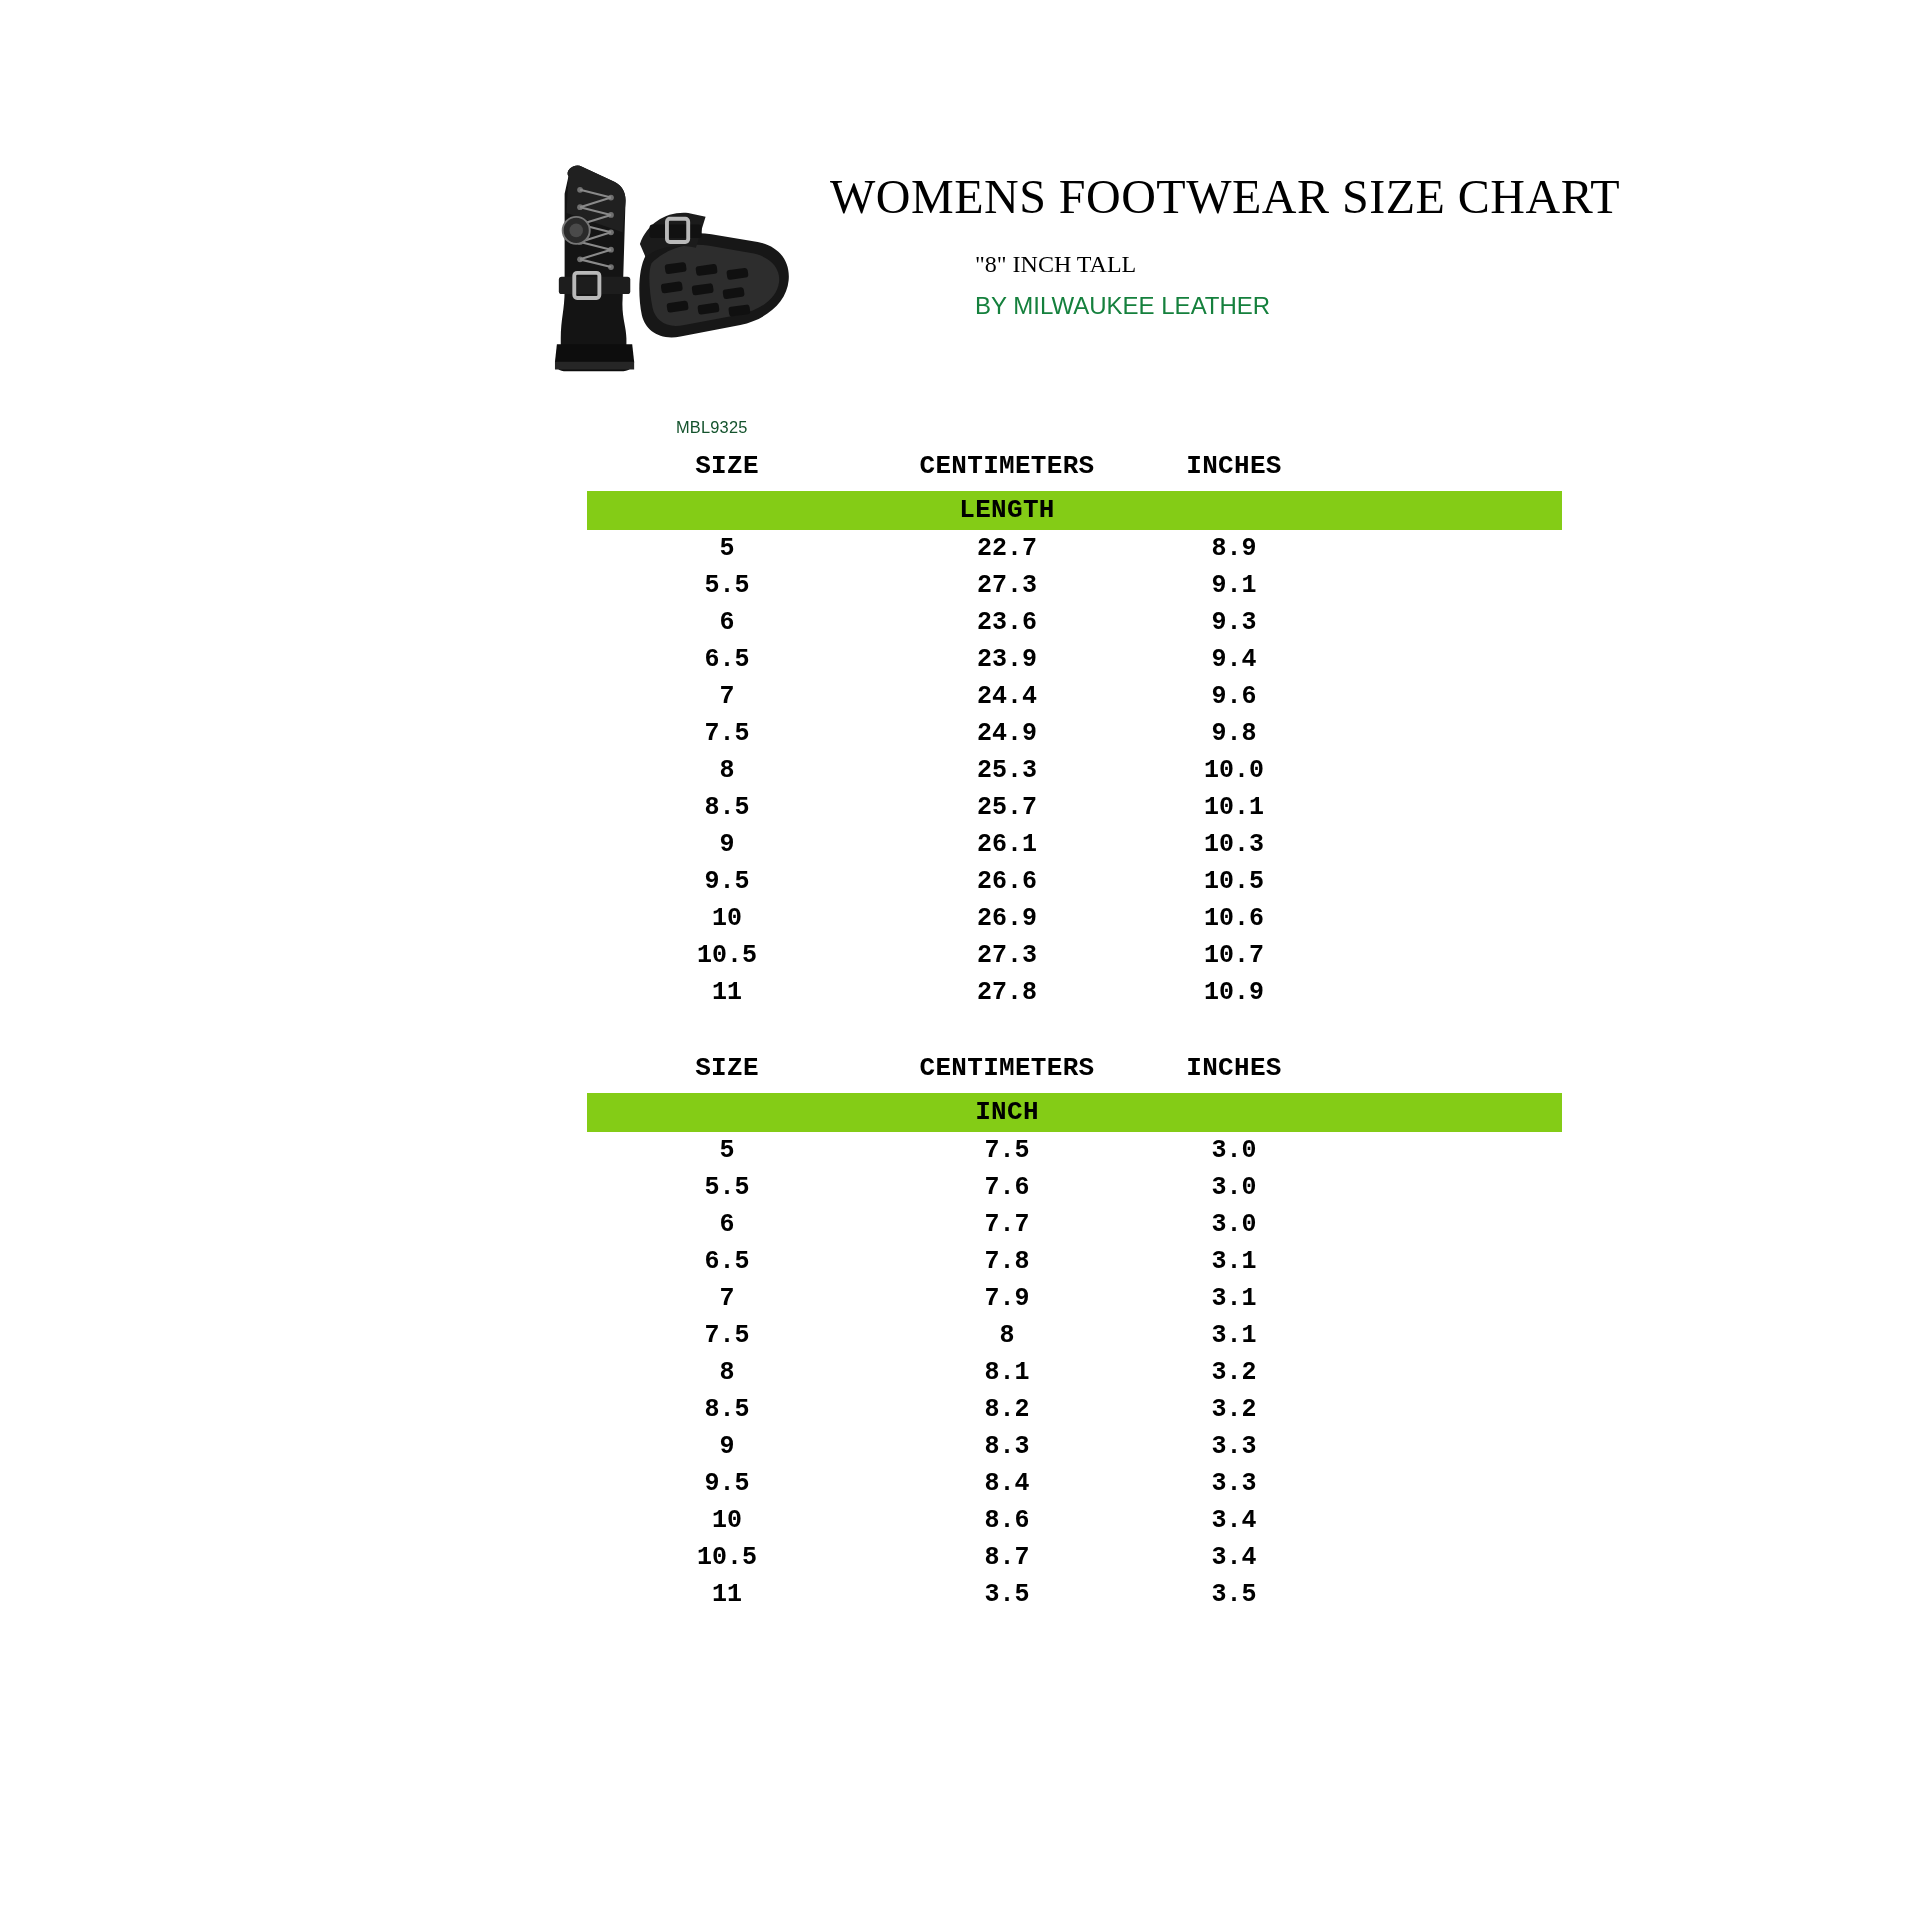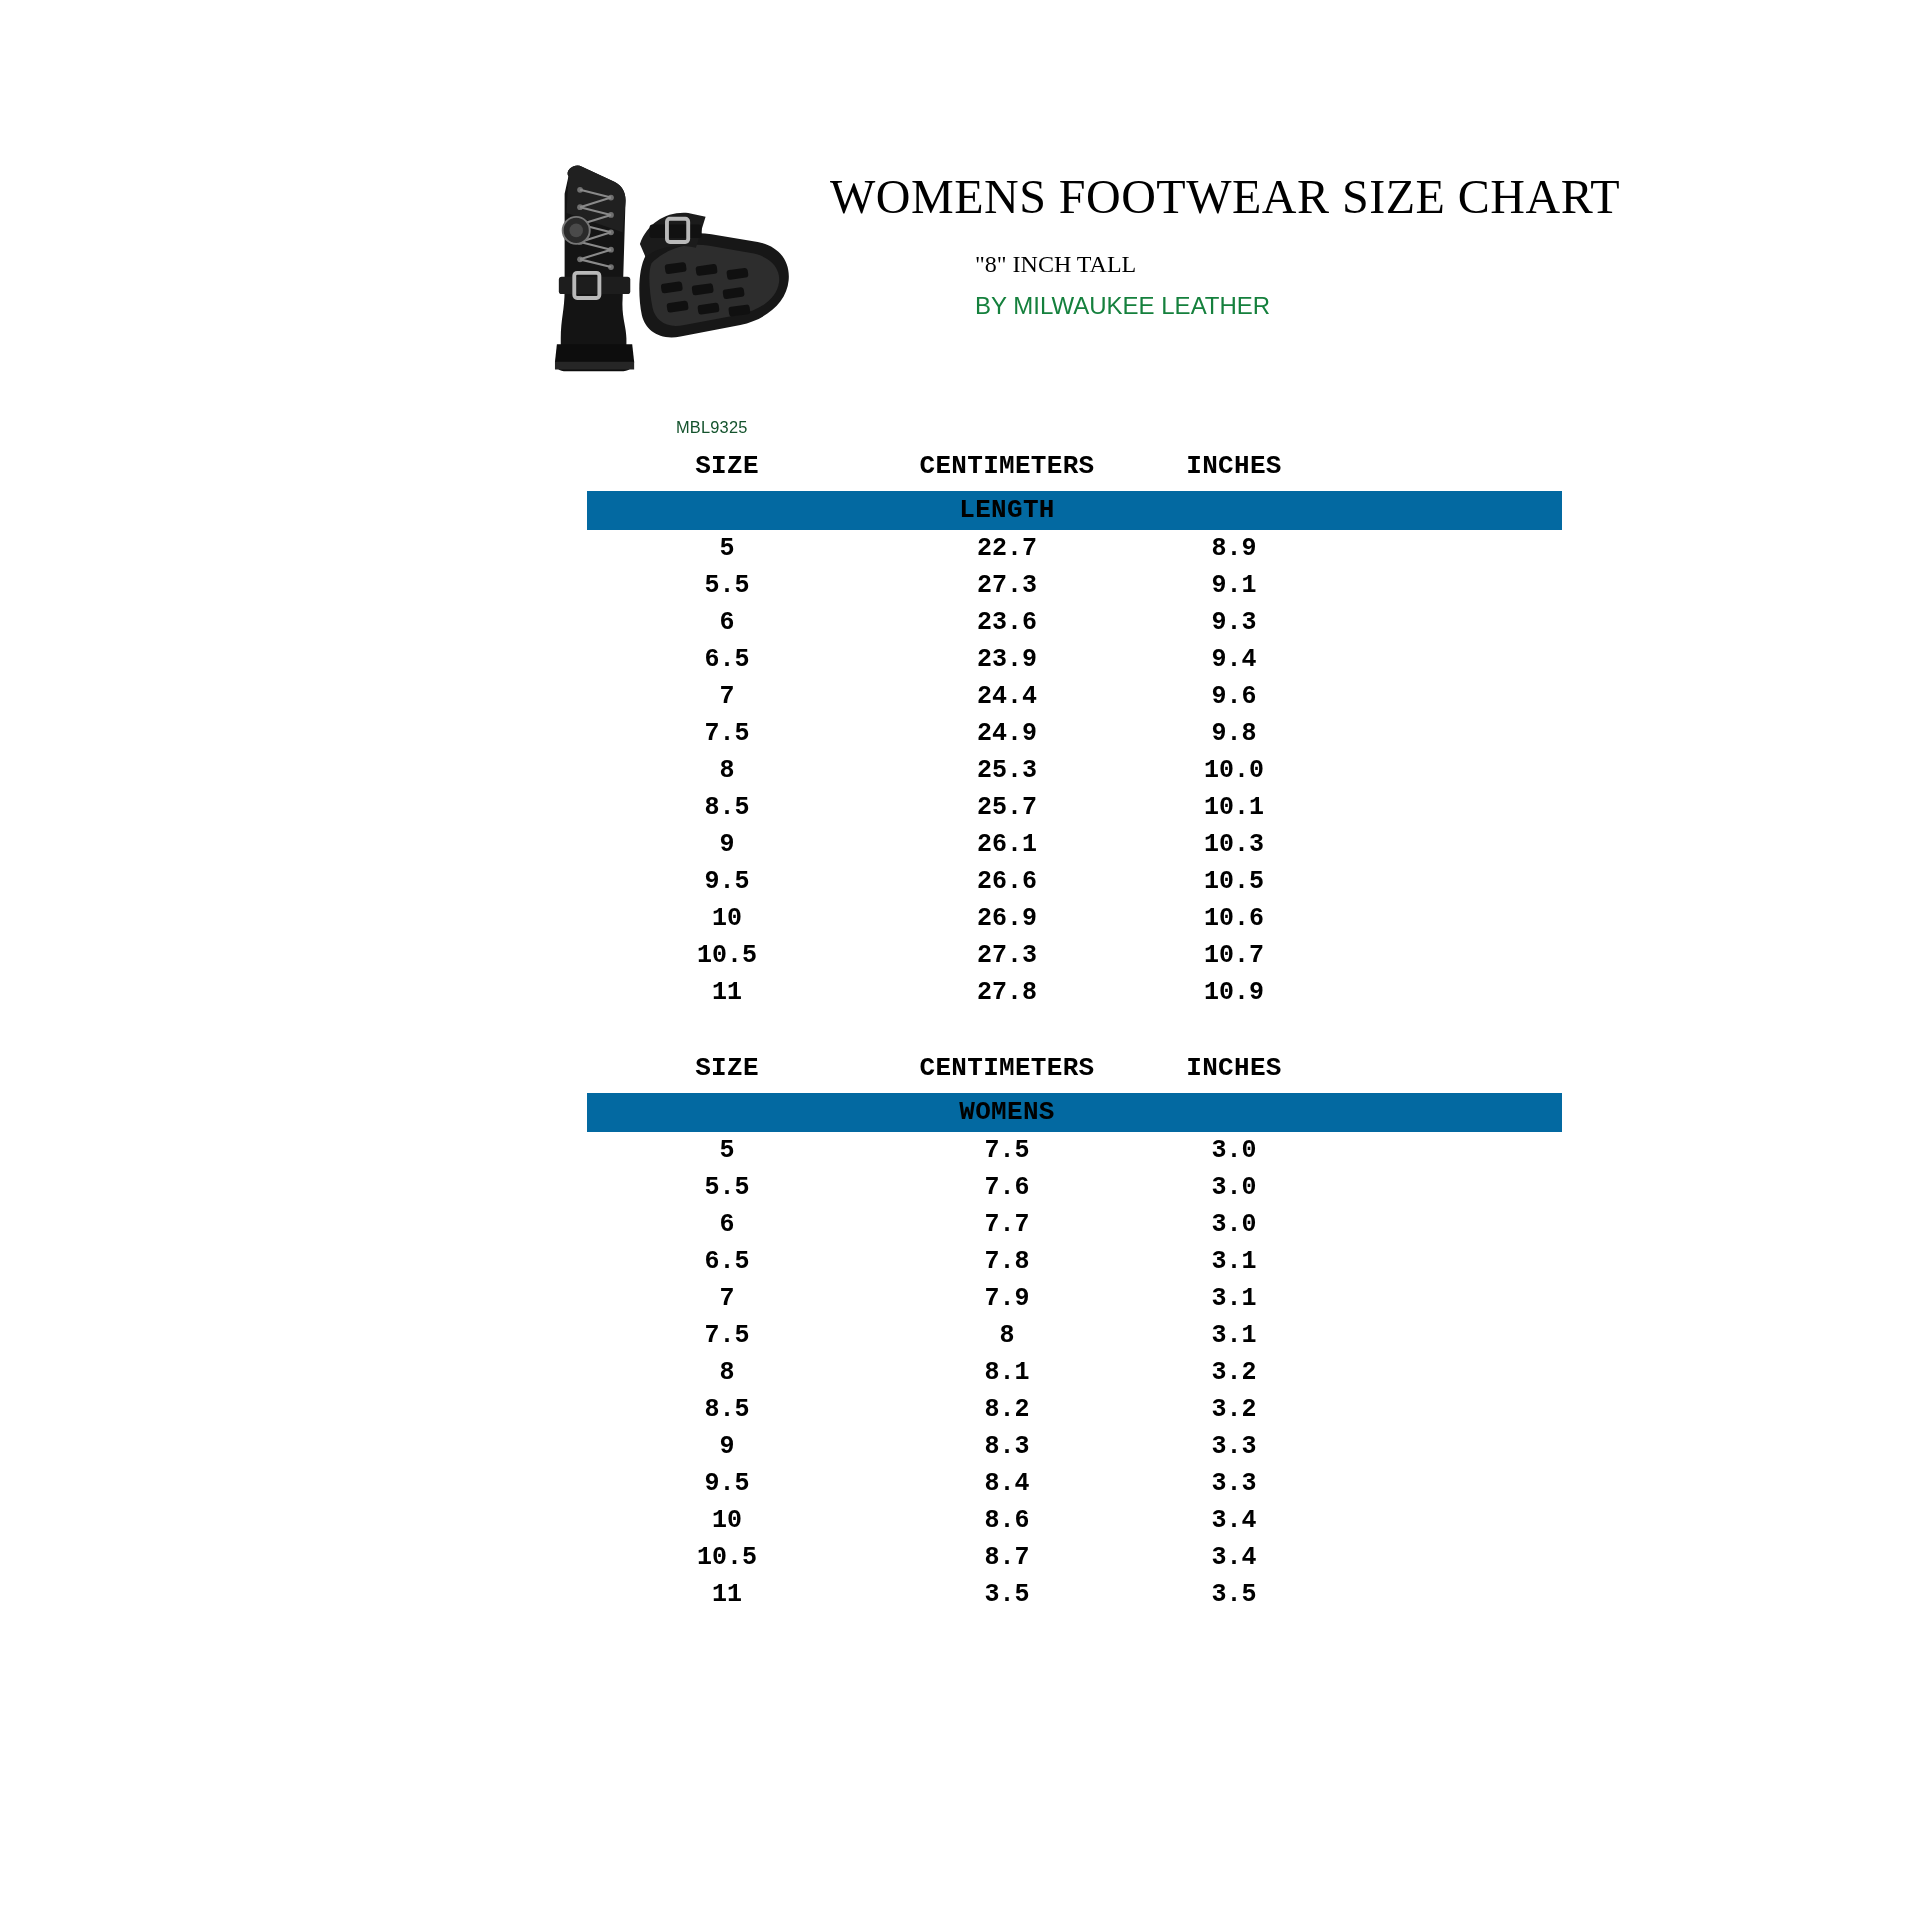--- a/index.html
+++ b/index.html
@@ -94,21 +94,21 @@
     font-size: 26px;
     font-weight: bold;
     text-align: center;
     letter-spacing: 0.3px;
   }
   .col-size   { width: 280px; }
   .col-cm     { width: 280px; }
   .col-in     { width: 174px; }
 
   .band {
-    background: #0369a1;
+    background: #84cc16;
     height: 39px;
     width: 975px;
     display: flex;
     align-items: center;
     justify-content: center;
     margin-top: 5.8px;
   }
   .band-label {
     font-size: 26px;
     font-weight: bold;
@@ -275,21 +275,21 @@
   </div>
 </div>
 
 <div class="table table-width">
   <div class="thead">
     <div class="cell col-size">SIZE</div>
     <div class="cell col-cm">CENTIMETERS</div>
     <div class="cell col-in">INCHES</div>
   </div>
   <div class="band">
-    <span class="band-label">WOMENS</span>
+    <span class="band-label">INCH</span>
   </div>
 
   <div class="row">
     <div class="cell col-size">5</div>
     <div class="cell col-cm">7.5</div>
     <div class="cell col-in">3.0</div>
   </div>
   <div class="row">
     <div class="cell col-size">5.5</div>
     <div class="cell col-cm">7.6</div>

